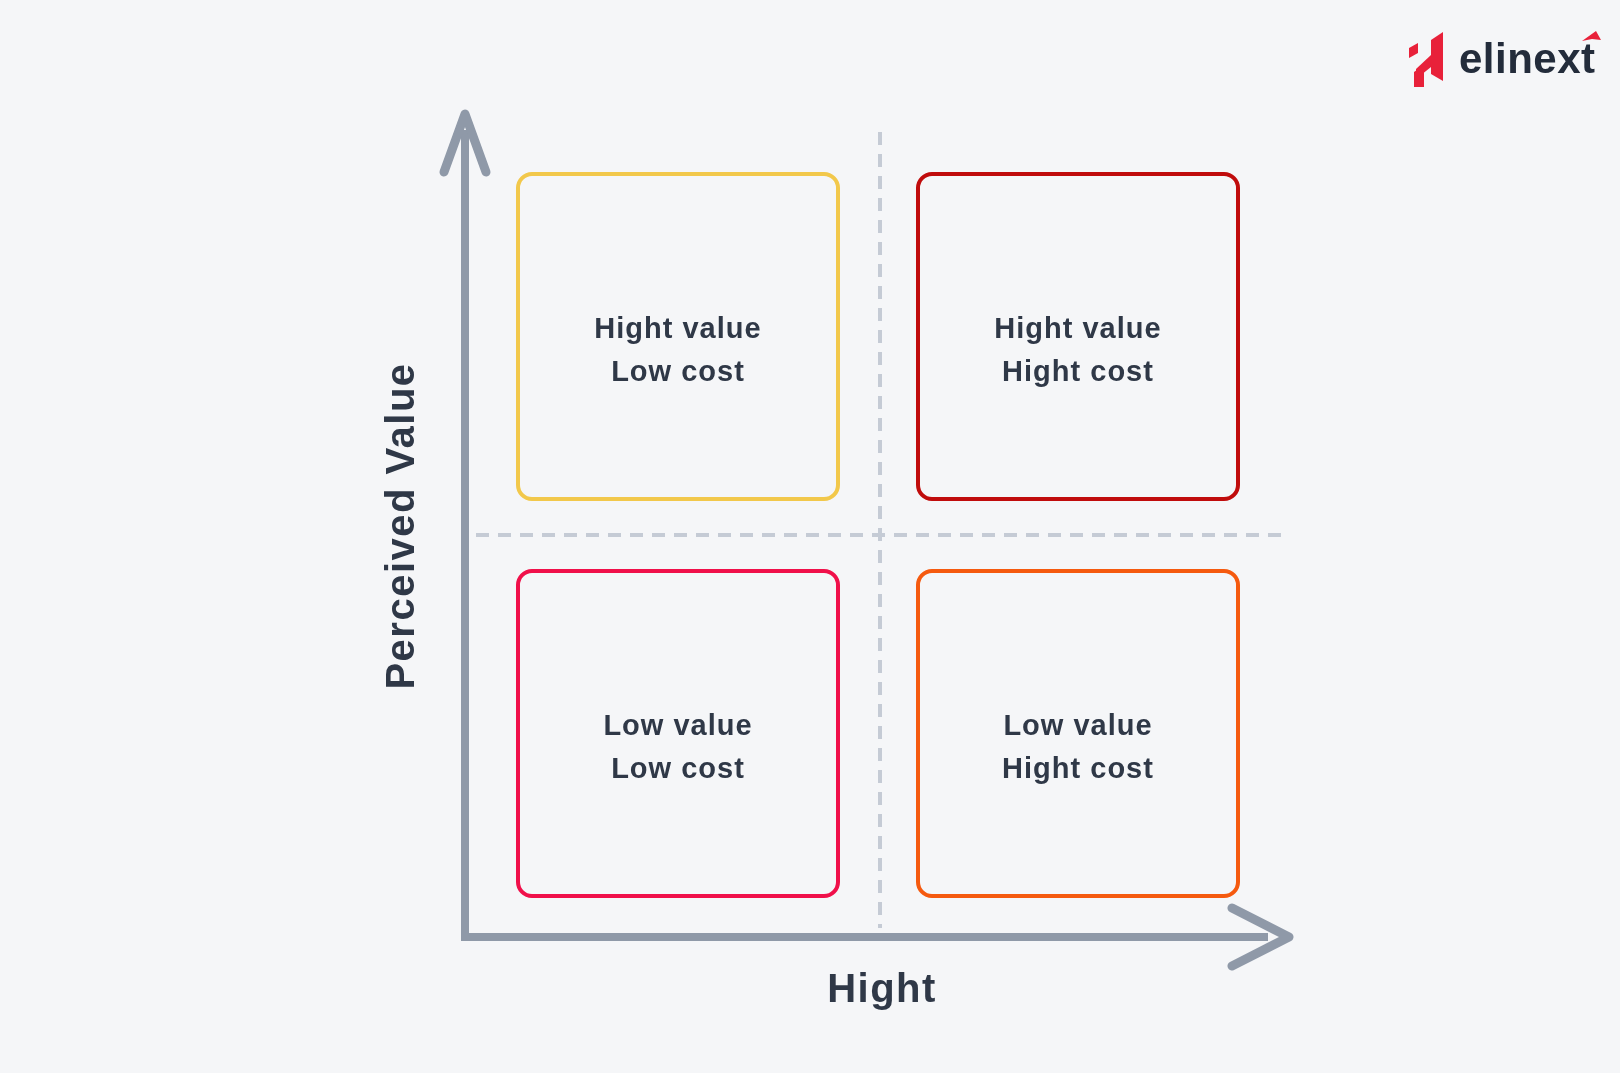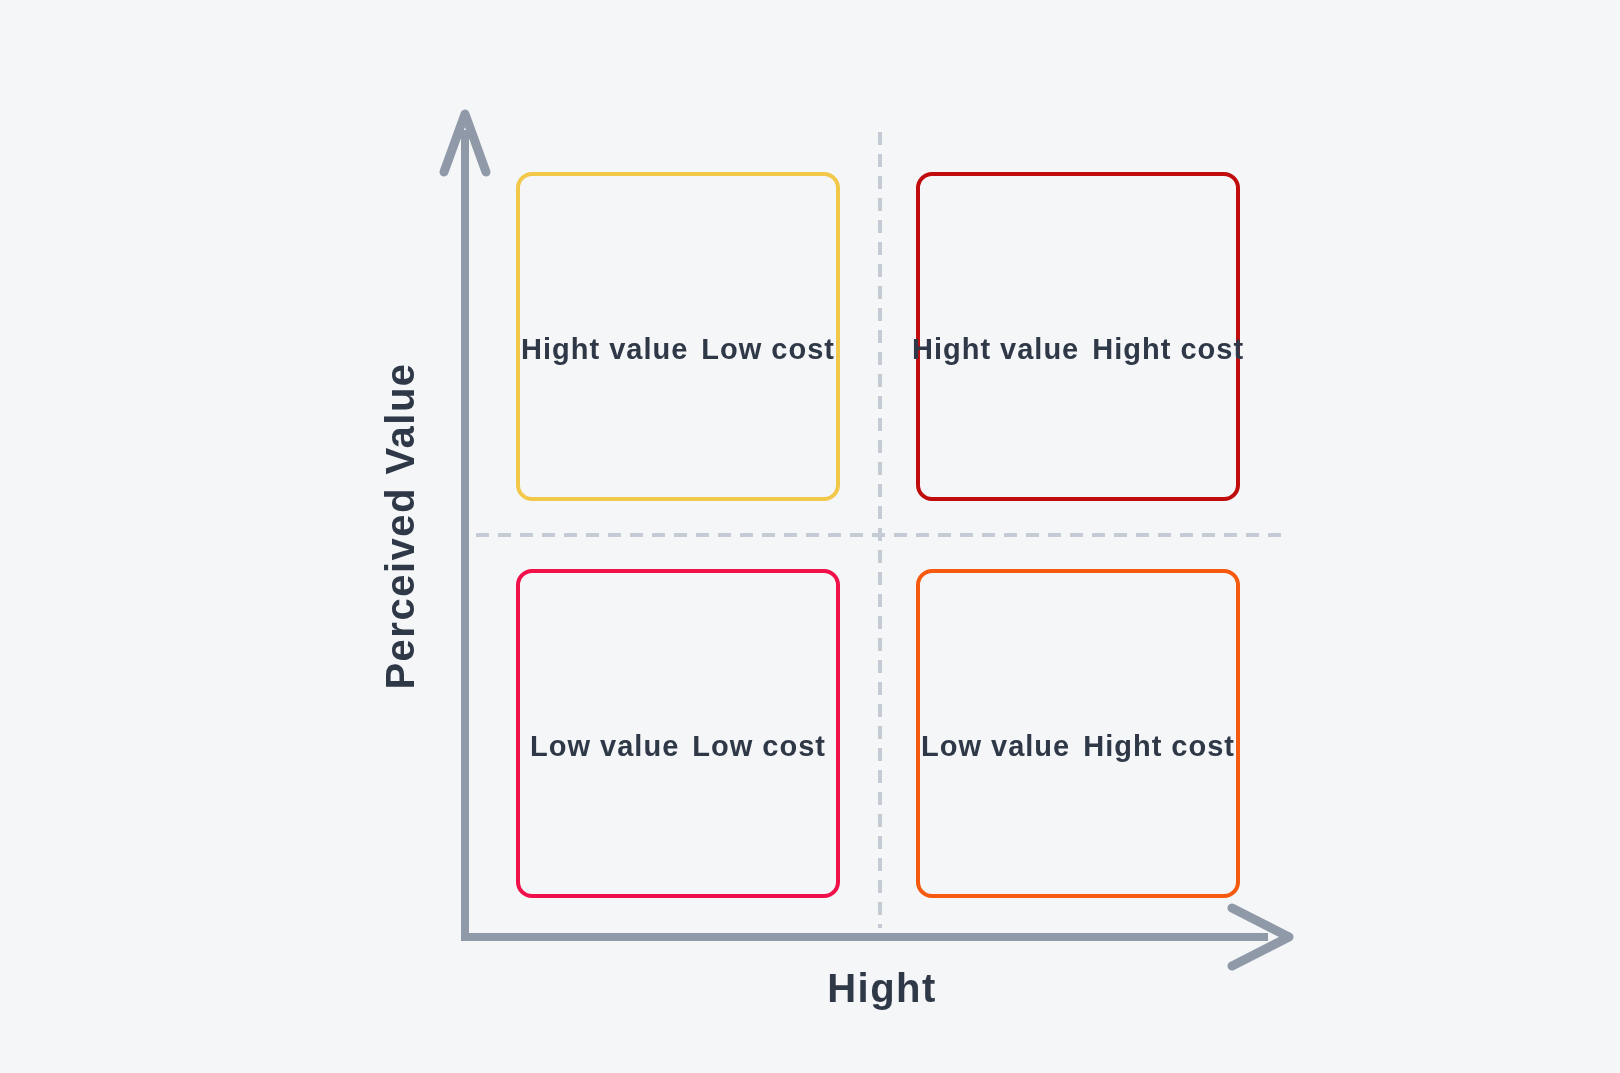--- a/index.html
+++ b/index.html
@@ -10,21 +10,21 @@
     font-family:"Liberation Sans", sans-serif;
     overflow:hidden;
   }
   .axes-svg{position:absolute;left:0;top:0;}
 
   
   .quad{
     position:absolute;
     border:4px solid #999;
     border-radius:16px;
-    display:flex;flex-direction:row;
+    display:flex;flex-direction:column;
     align-items:center;justify-content:center;
     padding-top:26px;box-sizing:border-box;
     gap:13px;
     background:transparent;
   }
   .q-tl{left:516px;top:172px;width:324px;height:329px;}
   .q-tr{left:916px;top:172px;width:324px;height:329px;}
   .q-bl{left:516px;top:569px;width:324px;height:329px;}
   .q-br{left:916px;top:569px;width:324px;height:329px;}
   .quad .line{
@@ -96,14 +96,30 @@
   <div class="quad q-bl" style="border-color: rgb(240, 16, 74);">
     <div class="line">Low value</div>
     <div class="line">Low cost</div>
   </div>
 
   <div class="quad q-br" style="border-color: rgb(245, 90, 15);">
     <div class="line">Low value</div>
     <div class="line">Hight cost</div>
   </div>
 
+  <div class="logo">
+    <svg class="logo-mark" width="38" height="58" viewBox="0 0 38 58">
+      <polygon points="23,10 35,2 35,51 23,44" style="fill: rgb(232, 33, 58);"></polygon>
+      <polygon points="23,25 23,37 8,49 8,39" style="fill: rgb(232, 33, 58);"></polygon>
+      <polygon points="6,42 16,35 16,57 6,57" style="fill: rgb(232, 33, 58);"></polygon>
+      <polygon points="1,18 10,13 10,23 1,28" style="fill: rgb(232, 33, 58);"></polygon>
+    </svg>
+    <span class="logo-text">
+      <span style="color: rgb(35, 44, 59);">elinext</span>
+      <span class="t-arrow">
+        <svg width="19" height="13" viewBox="0 0 19 13">
+          <polygon points="0,10 14,0 19,9 10,8" style="fill: rgb(232, 33, 58);"></polygon>
+        </svg>
+      </span>
+    </span>
+  </div>
 
 </div>
 
 </body></html>

